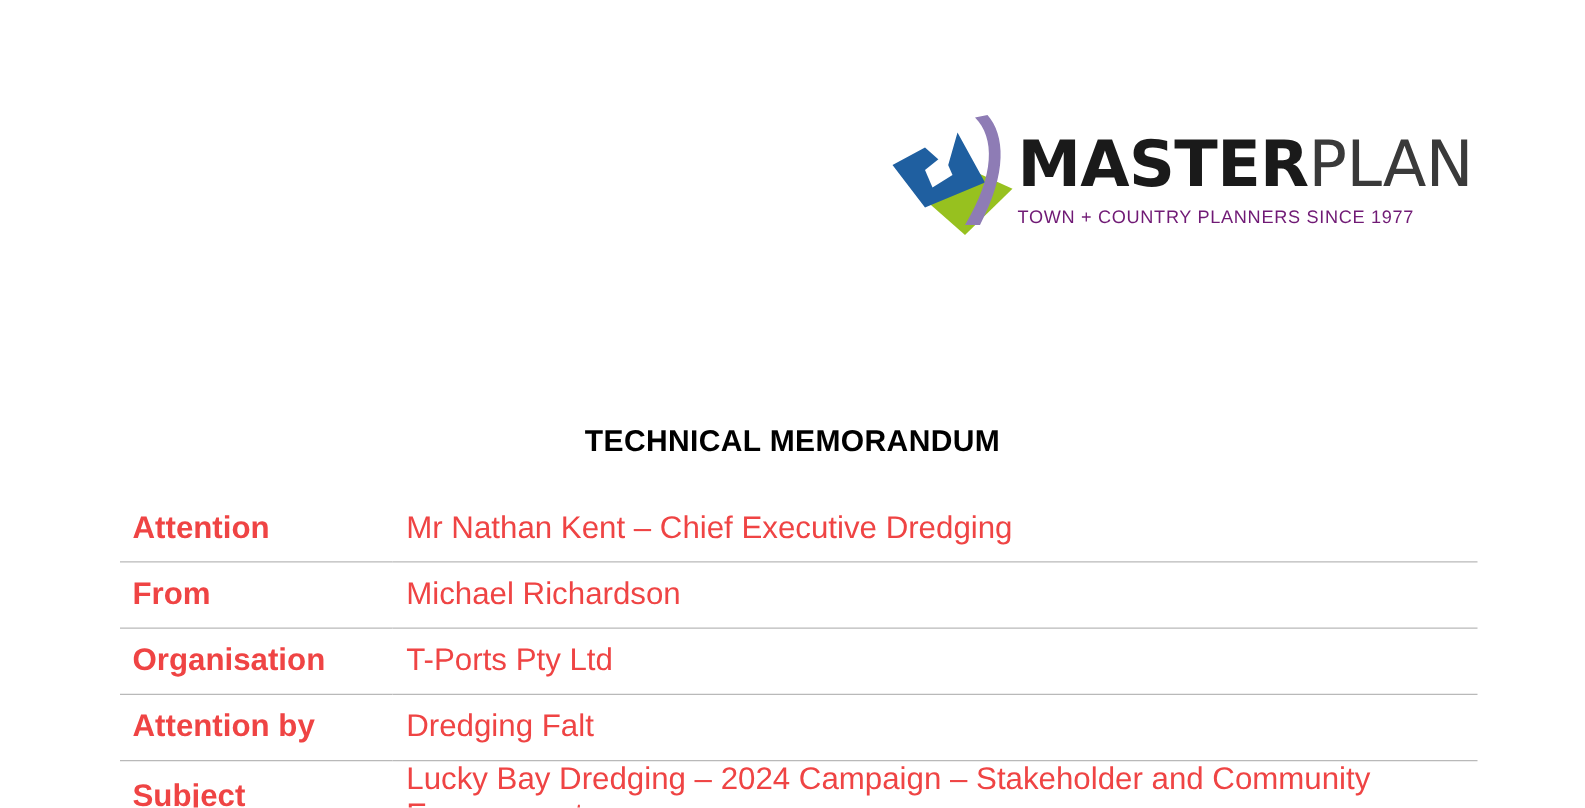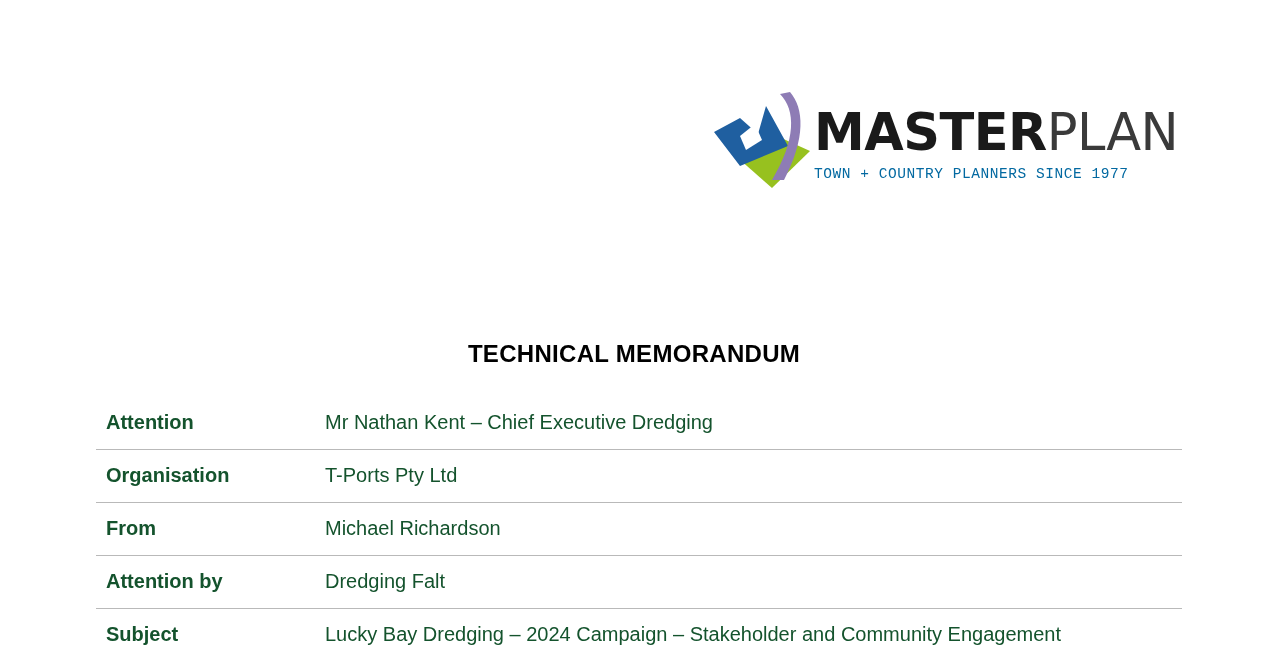--- a/index.html
+++ b/index.html
@@ -52,24 +52,24 @@
   }
   .logo-word .bold {
     font-weight: bold;
     color: #1a1a1a;
   }
   .logo-word .light {
     font-weight: normal;
     color: #3a3a3a;
   }
   .logo-tagline {
-    font-family: Liberation Mono, monospace;
+    font-family: Liberation Sans, sans-serif;
     font-size: 14.5px;
     letter-spacing: 0.55px;
-    color: #0369a1;
+    color: #701a75;
     white-space: nowrap;
     margin-top: 4px;
   }
 
   
   .doc-title {
     position: absolute;
     top: 340px;
     left: 0;
     width: 1268px;
@@ -88,22 +88,22 @@
     width: 1086px;
     border-collapse: collapse;
   }
   .memo-table tr {
     height: 53px;
   }
   .memo-table td {
     border-bottom: 1px solid #b9b9b9;
     vertical-align: middle;
     padding: 0;
-    font-size: 20px;
-    color: #14532d;
+    font-size: 25px;
+    color: #ef4444;
   }
   .memo-table td.label {
     width: 208px;
     font-weight: bold;
     padding-left: 10px;
   }
   .memo-table td.value {
     padding-left: 11px;
     font-weight: normal;
   }
@@ -134,26 +134,26 @@
 
   <div class="doc-title">TECHNICAL MEMORANDUM</div>
 
   <table class="memo-table">
     <tbody>
       <tr>
         <td class="label">Attention</td>
         <td class="value">Mr Nathan Kent – Chief Executive Dredging</td>
       </tr>
       <tr>
+        <td class="label">From</td>
+        <td class="value">Michael Richardson</td>
+      </tr>
+      <tr>
         <td class="label">Organisation</td>
         <td class="value">T-Ports Pty Ltd</td>
-      </tr>
-      <tr>
-        <td class="label">From</td>
-        <td class="value">Michael Richardson</td>
       </tr>
       <tr>
         <td class="label">Attention by</td>
         <td class="value">Dredging Falt</td>
       </tr>
       <tr>
         <td class="label">Subject</td>
         <td class="value">Lucky Bay Dredging – 2024 Campaign – Stakeholder and Community Engagement</td>
       </tr>
     </tbody>

